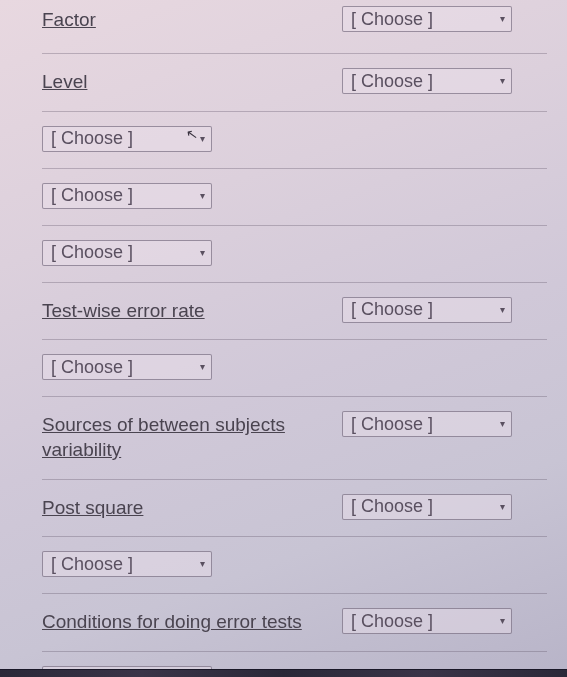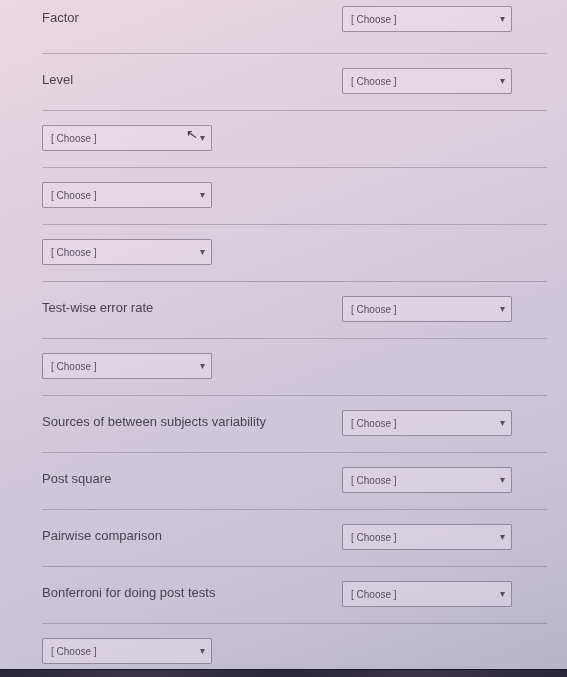--- a/index.html
+++ b/index.html
@@ -22,44 +22,45 @@
       min-height: 54px;
     }
     .row:first-child {
       padding-top: 6px;
     }
     .label-cell {
       flex: 0 0 300px;
       padding-top: 2px;
     }
     .label-text {
-      font-size: 13px;
+      font-size: 19px;
       color: #4a4450;
       font-weight: 400;
       line-height: 1.3;
+      text-decoration: underline;
     }
     .select-cell {
       flex: 1;
       display: flex;
       justify-content: flex-start;
     }
     .select {
       width: 170px;
       height: 26px;
       border: 1px solid rgba(90, 80, 100, 0.55);
       background: rgba(235, 225, 235, 0.45);
       border-radius: 2px;
       display: flex;
       align-items: center;
       justify-content: space-between;
       padding: 0 6px 0 8px;
       cursor: pointer;
     }
     .select-text {
-      font-size: 10px;
+      font-size: 18px;
       color: #5a5060;
     }
     .chevron {
       font-size: 10px;
       color: #5a5060;
       line-height: 1;
     }
     .cursor {
       position: absolute;
       left: 186px;
@@ -153,30 +154,29 @@
     <div class="row">
       <div class="label-cell"><span class="label-text">Post square</span></div>
       <div class="select-cell">
         <div class="select">
           <span class="select-text">[ Choose ]</span>
           <span class="chevron">▾</span>
         </div>
       </div>
     </div>
     <div class="row">
-      <div class="label-cell"><span class="label-text">Pairwise comparison</span></div>
       <div class="select-cell">
         <div class="select">
           <span class="select-text">[ Choose ]</span>
           <span class="chevron">▾</span>
         </div>
       </div>
     </div>
     <div class="row">
-      <div class="label-cell"><span class="label-text">Bonferroni for doing post tests</span></div>
+      <div class="label-cell"><span class="label-text">Conditions for doing error tests</span></div>
       <div class="select-cell">
         <div class="select">
           <span class="select-text">[ Choose ]</span>
           <span class="chevron">▾</span>
         </div>
       </div>
     </div>
     <div class="row">
       <div class="select-cell">
         <div class="select">

